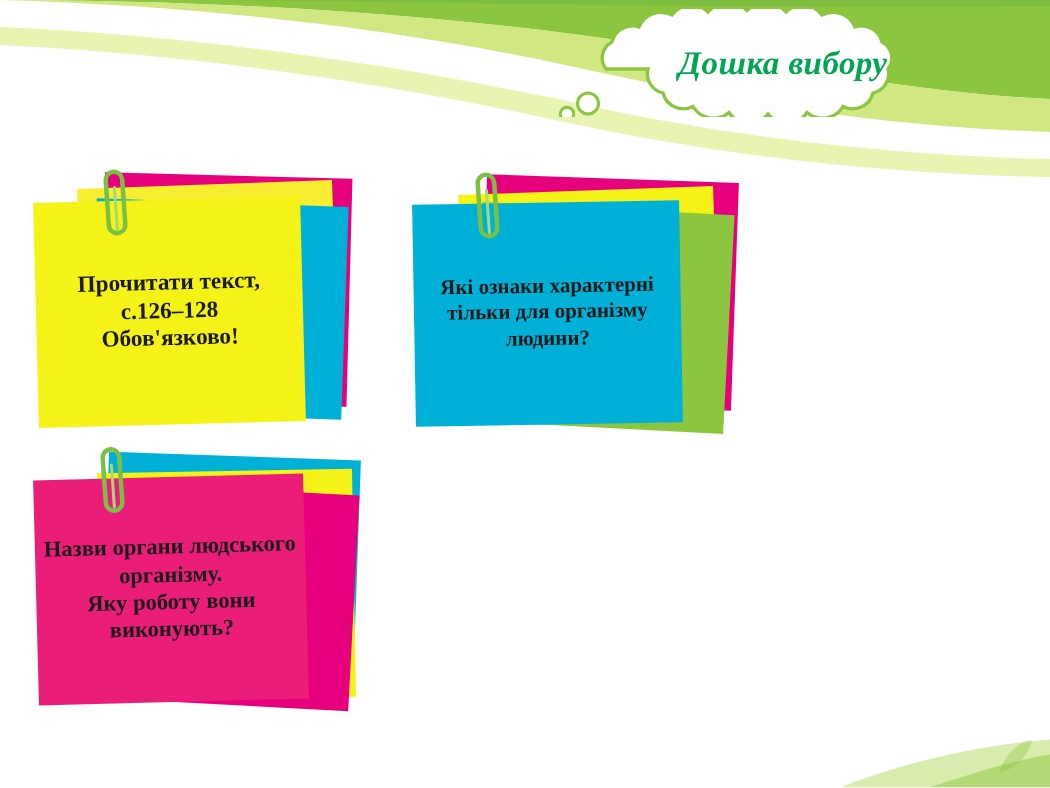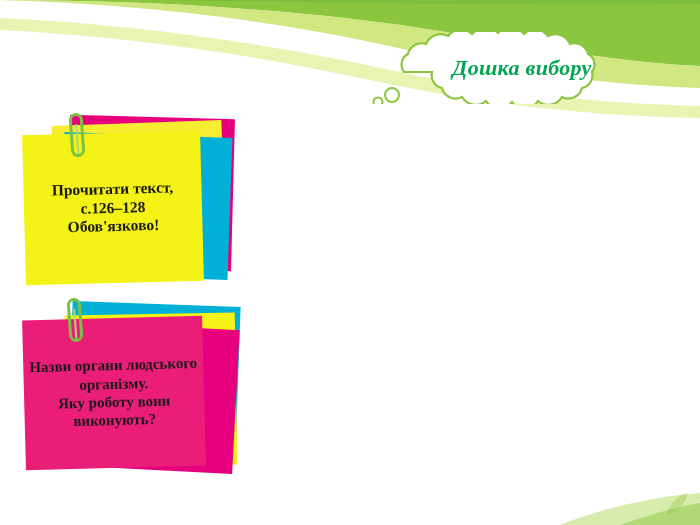--- a/index.html
+++ b/index.html
@@ -36,21 +36,21 @@
     bottom: 0;
     width: 700px;
     height: 90px;
     pointer-events: none;
   }
 
   
   .title-cloud {
     position: absolute;
     left: 366px;
-    top: 32px;
+    top: 6px;
     width: 300px;
     height: 72px;
   }
   .title-cloud svg {
     position: absolute;
     left: 0;
     top: 0;
   }
   .title-text {
     position: absolute;
@@ -213,20 +213,28 @@
     <div class="note n-back1"></div>
     <div class="note n-back2"></div>
     <div class="note n-back3"></div>
     <div class="note n-main"></div>
     <div class="note-text">Прочитати текст,
 с.126–128
 Обов'язково!</div>
     <div class="clip"></div>
   </div>
 
+  <div class="note-group" id="g2">
+    <div class="note n-back1"></div>
+    <div class="note n-back2"></div>
+    <div class="note n-back3"></div>
+    <div class="note n-main"></div>
+    <div class="note-text">Які ознаки характерні тільки для організму людини?</div>
+    <div class="clip"></div>
+  </div>
 
   <div class="note-group" id="g3">
     <div class="note n-back1"></div>
     <div class="note n-back2"></div>
     <div class="note n-back3"></div>
     <div class="note n-main"></div>
     <div class="note-text">Назви органи людського організму.
 Яку роботу вони виконують?</div>
     <div class="clip"></div>
   </div>

